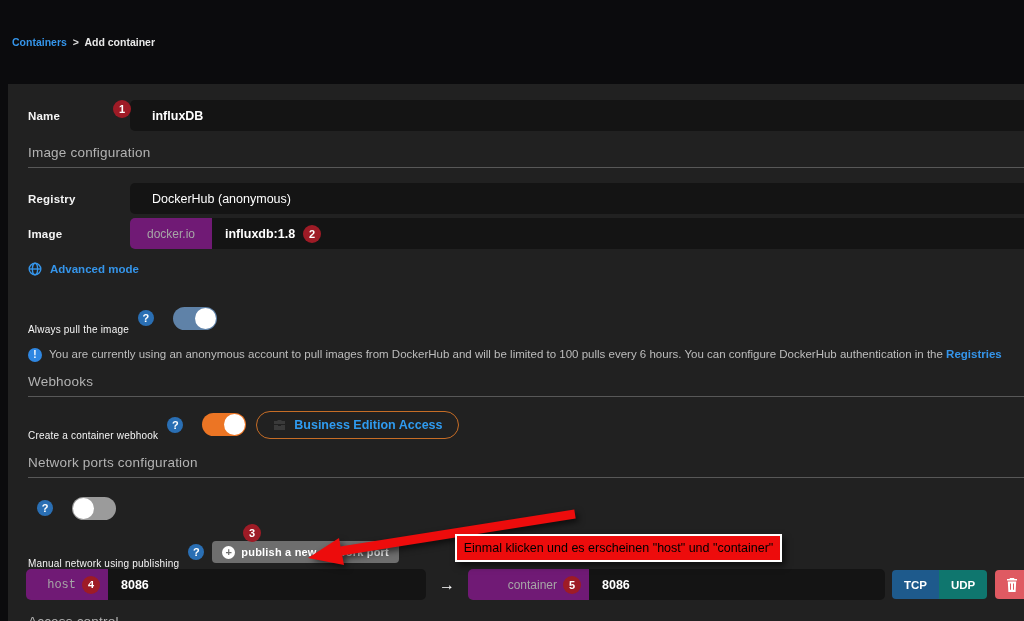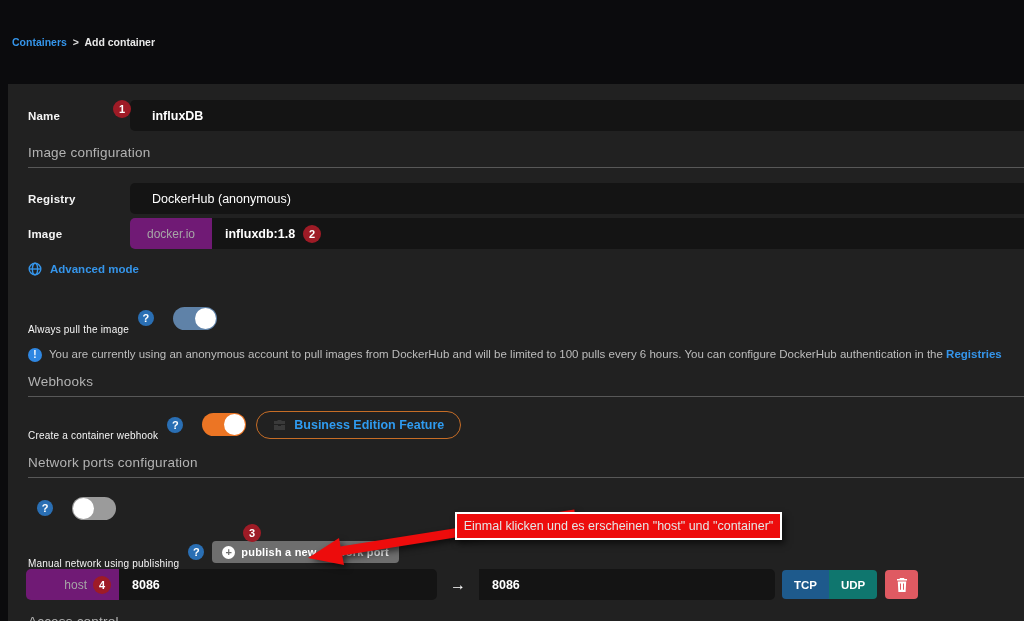--- a/index.html
+++ b/index.html
@@ -78,23 +78,23 @@
   .proto-btn { height:29px; border:none; color:#fff; font-size:11.5px; font-weight:700;
     padding:0 12px; cursor:pointer; font-family:"Liberation Sans",sans-serif; }
   .proto-tcp { background:#1e5a8c; border-radius:4px 0 0 4px; }
   .proto-udp { background:#0f766e; border-radius:0 4px 4px 0; }
   .trash-btn { width:33px; height:29px; background:#df5a62; border:none; border-radius:4px;
     margin-left:8px; display:inline-flex; align-items:center; justify-content:center; cursor:pointer; }
 
   
   .anno-arrow-svg { position:absolute; left:0; top:0; width:1024px; height:621px;
     pointer-events:none; z-index:5; filter:drop-shadow(3px 3px 3px rgba(0,0,0,.6)); }
-  .anno-box { position:absolute; left:455px; top:512px; width:327px; height:28px; z-index:6;
+  .anno-box { position:absolute; left:455px; top:534px; width:327px; height:28px; z-index:6;
     background:#ed0c0c; border:2px solid #ffffff; display:flex; align-items:center;
-    justify-content:center; color:#e5e5e5; font-size:12.5px; white-space:nowrap;
+    justify-content:center; color:#000000; font-size:12.5px; white-space:nowrap;
     box-shadow:3px 4px 6px rgba(0,0,0,.55); }
 
   .clipped-section { position:absolute; left:20px; top:530px; color:#b3b3b3;
     font-size:13.5px; letter-spacing:.2px; }
 </style>
 </head>
 <body>
 
 <div class="page">
 
@@ -160,21 +160,21 @@
       <span class="qicon">?</span>
       <span class="toggle on-orange" style="margin-left:19px;">
           <span class="knob"></span>
         </span>
       <span class="be-pill">
         <span style="display:inline-flex;">
           <svg width="13" height="12" viewBox="0 0 13 12">
               <path fill="#3a3a3a" d="M4.5 2V1h4v1H12v3H1V2h3.5zM1 6h4v1h3V6h4v5H1V6z"></path>
             </svg>
         </span>
-        <span class="be-text">Business Edition Feature</span>
+        <span class="be-text">Business Edition Access</span>
       </span>
     </div>
 
     <div class="section-header" style="top:371px;">Network ports configuration</div>
 
     <div class="row" style="top:412px; height:24px;">
       <span class="qicon">?</span>
       <span class="toggle off" style="margin-left:19px;">
           <span class="knob"></span>
         </span>
@@ -184,26 +184,30 @@
     <div class="row" style="top:457px; height:22px;">
       <span class="inline-label">Manual network using publishing</span>
       <span class="qicon">?</span>
       <button class="gray-btn">
         <span class="plus-circle">+</span>
         <span>publish a new network port</span>
       </button>
     </div>
 
     <div class="row" style="top:485px; height:31px; left:18px;">
-      <div class="chip chip-left port-chip" style="width:93px;">
+      <div class="chip chip-left port-chip" style="width:82px;font-family:Liberation Mono, monospace;">
         <span>host</span>
         <span class="badge">4</span>
       </div>
       <input class="text-input attached semibold" style="width: 318px;" value="8086">
       <span class="arrow-glyph">→</span>
+      <div class="chip chip-left port-chip" style="width:121px;">
+        <span>container</span>
+        <span class="badge">5</span>
+      </div>
       <input class="text-input attached semibold" style="width: 296px;" value="8086">
       <button class="proto-btn proto-tcp" style="margin-left:7px;">TCP</button>
       <button class="proto-btn proto-udp">UDP</button>
       <button class="trash-btn">
         <span style="display:inline-flex;">
           <svg width="12" height="14" viewBox="0 0 12 14">
               <path fill="#fff" d="M4 0h4l.5 1H11v1.6H1V1h2.5L4 0zM1.8 3.6h8.4L9.6 14H2.4L1.8 3.6zM4 5.4v6.4h1V5.4H4zm3 0v6.4h1V5.4H7z"></path>
             </svg>
         </span>
       </button>

